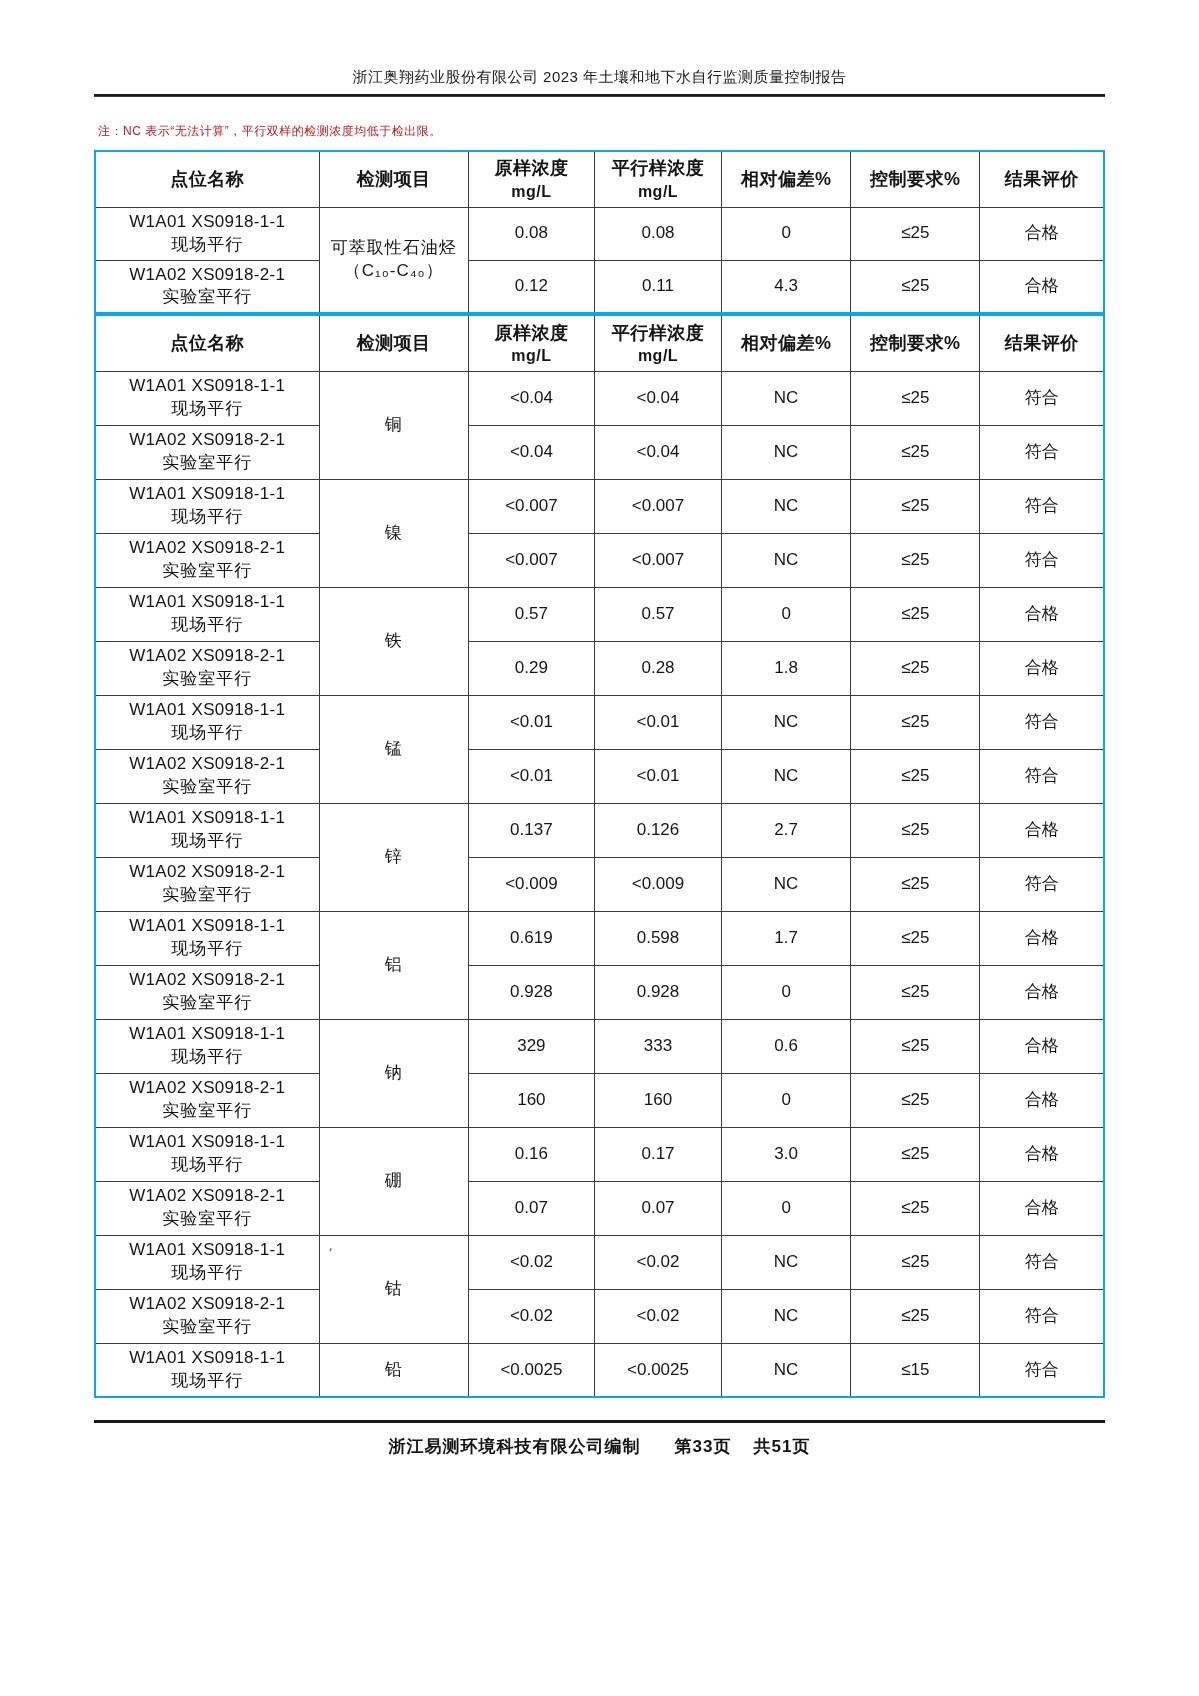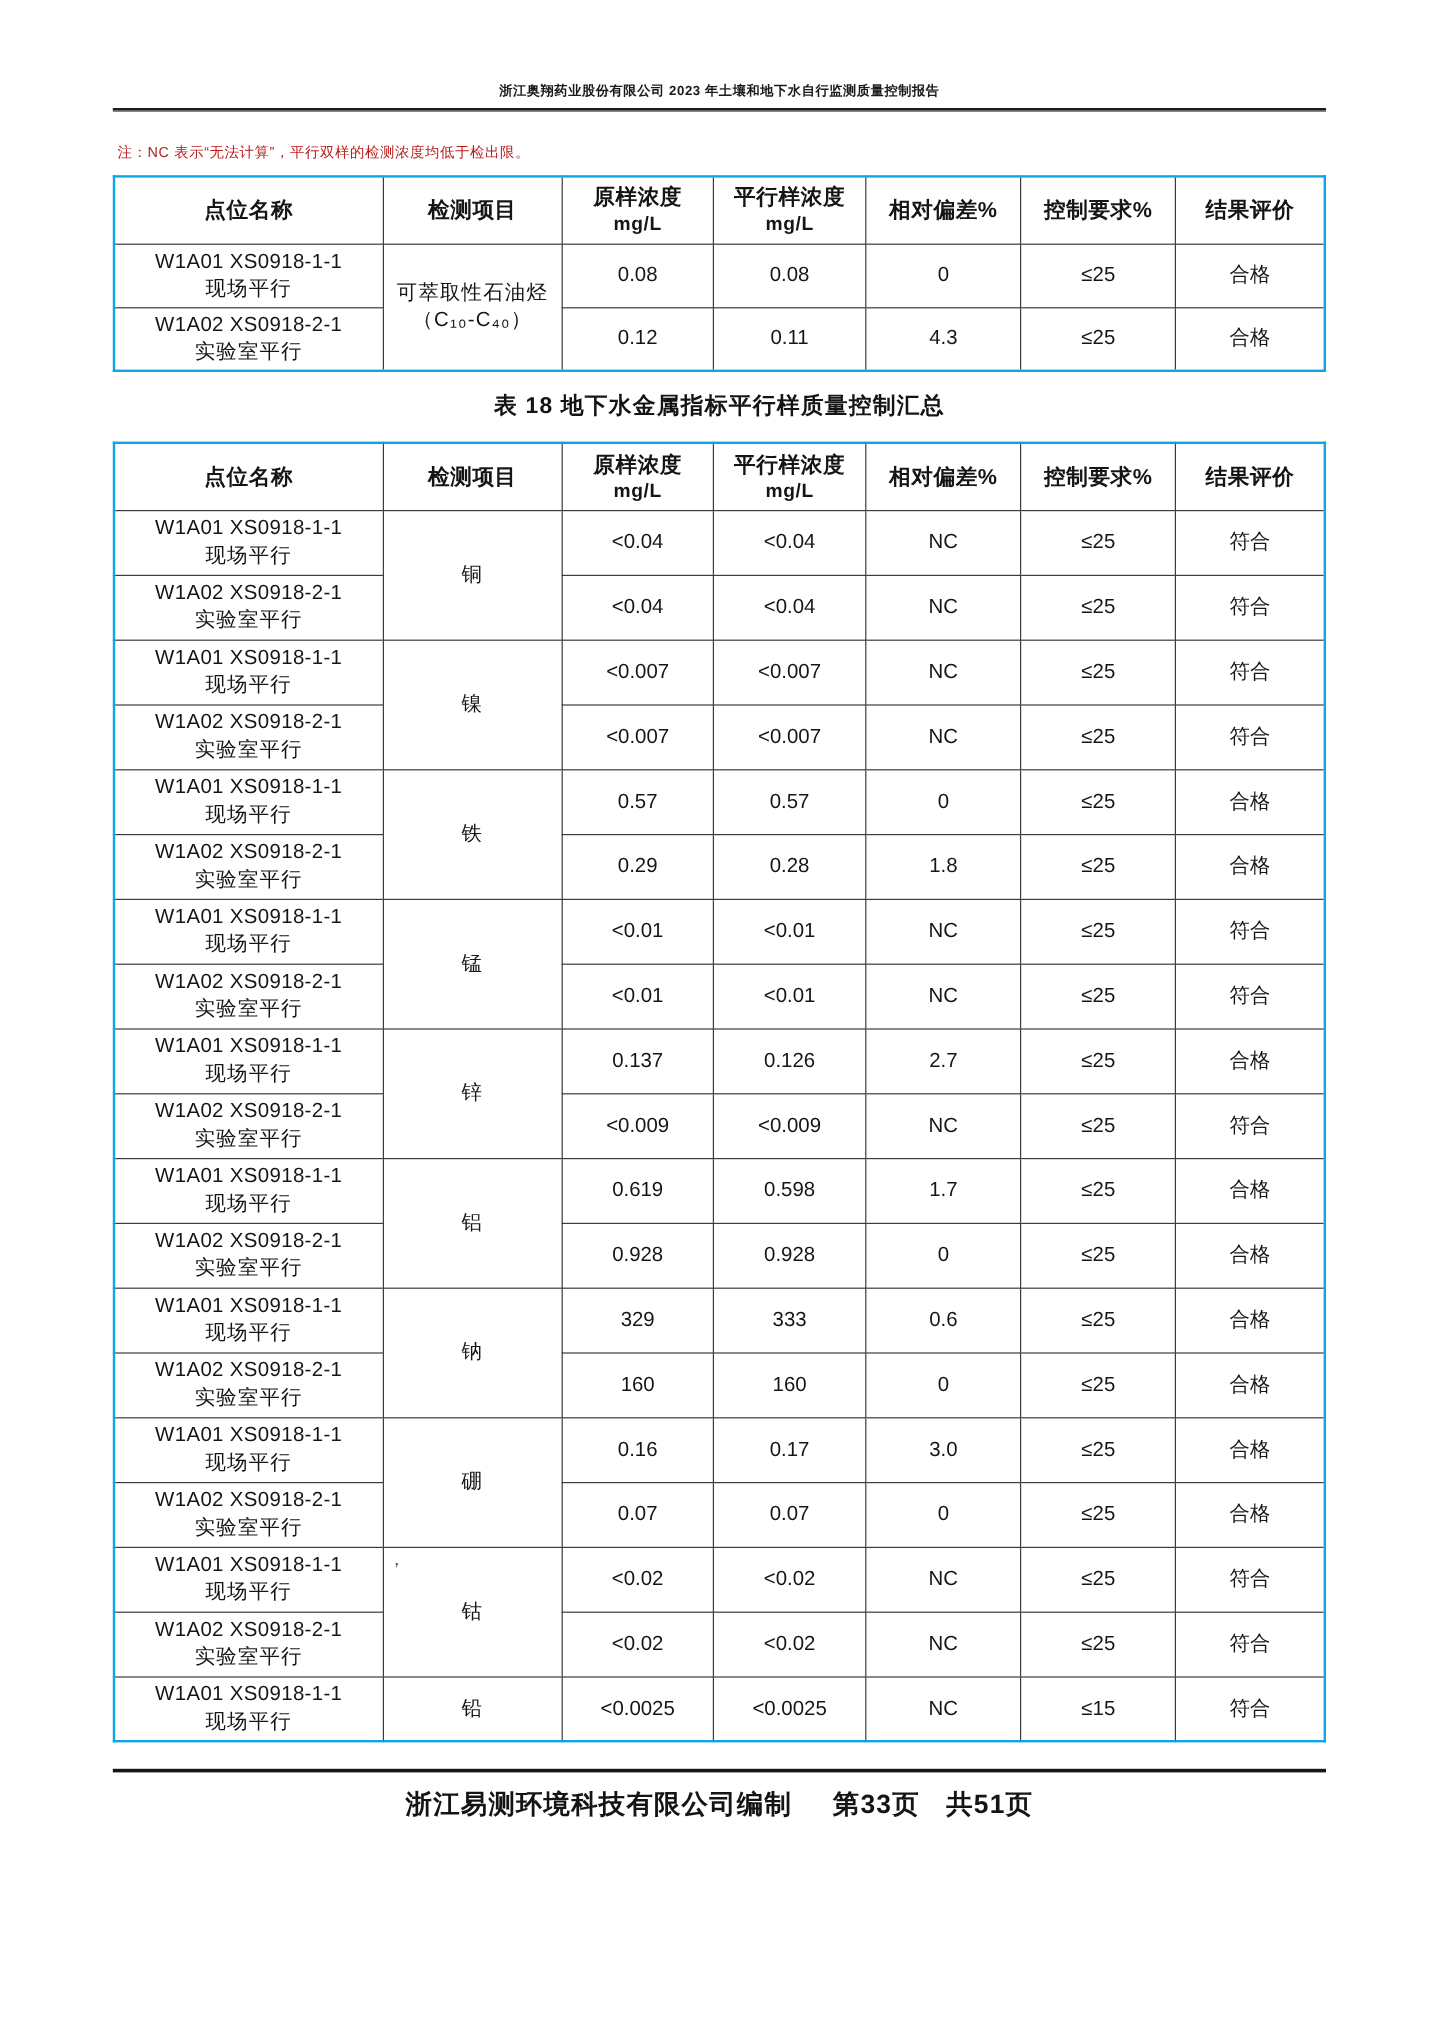--- a/index.html
+++ b/index.html
@@ -13,22 +13,22 @@
     width: 1199px;
     height: 1696px;
     background: #fff;
     margin: 0 auto;
     padding: 68px 94px 0 94px;
     position: relative;
     overflow: hidden;
   }
   .doc-header {
     text-align: center;
-    font-size: 11px;
-    font-weight: 700;
+    font-size: 15px;
+    font-weight: 400;
     letter-spacing: 0.5px;
     color: #1a1a1a;
     padding-bottom: 7px;
   }
   .header-rule {
     border-top: 2.5px solid #1c1c1c;
     border-bottom: 1px solid #3a3a3a;
     height: 3px;
     margin-bottom: 26px;
   }
@@ -95,21 +95,21 @@
     left: 4px;
     font-size: 14px;
     color: #444;
   }
   .doc-footer-rule {
     border-top: 3px solid #161616;
     margin-top: 22px;
   }
   .doc-footer {
     text-align: center;
-    font-size: 22px;
+    font-size: 17px;
     font-weight: 600;
     color: #141414;
     margin-top: 12px;
     letter-spacing: 1px;
   }
   .doc-footer .gap-lg { display: inline-block; width: 34px; }
   .doc-footer .gap-sm { display: inline-block; width: 22px; }
 </style>
 </head>
 <body>
@@ -169,21 +169,20 @@
         </td>
         <td>0.12</td>
         <td>0.11</td>
         <td>4.3</td>
         <td>≤25</td>
         <td>合格</td>
       </tr>
     </tbody>
   </table>
 
-  <div class="table-title t18">表 18 地下水金属指标平行样质量控制汇总</div>
 
   <table class="qc" id="table18">
     <colgroup>
       <col style="width:22.2%">
         <col style="width:14.8%">
         <col style="width:12.5%">
       <col style="width:12.6%">
         <col style="width:12.8%">
         <col style="width:12.8%">
         <col style="width:12.3%">

